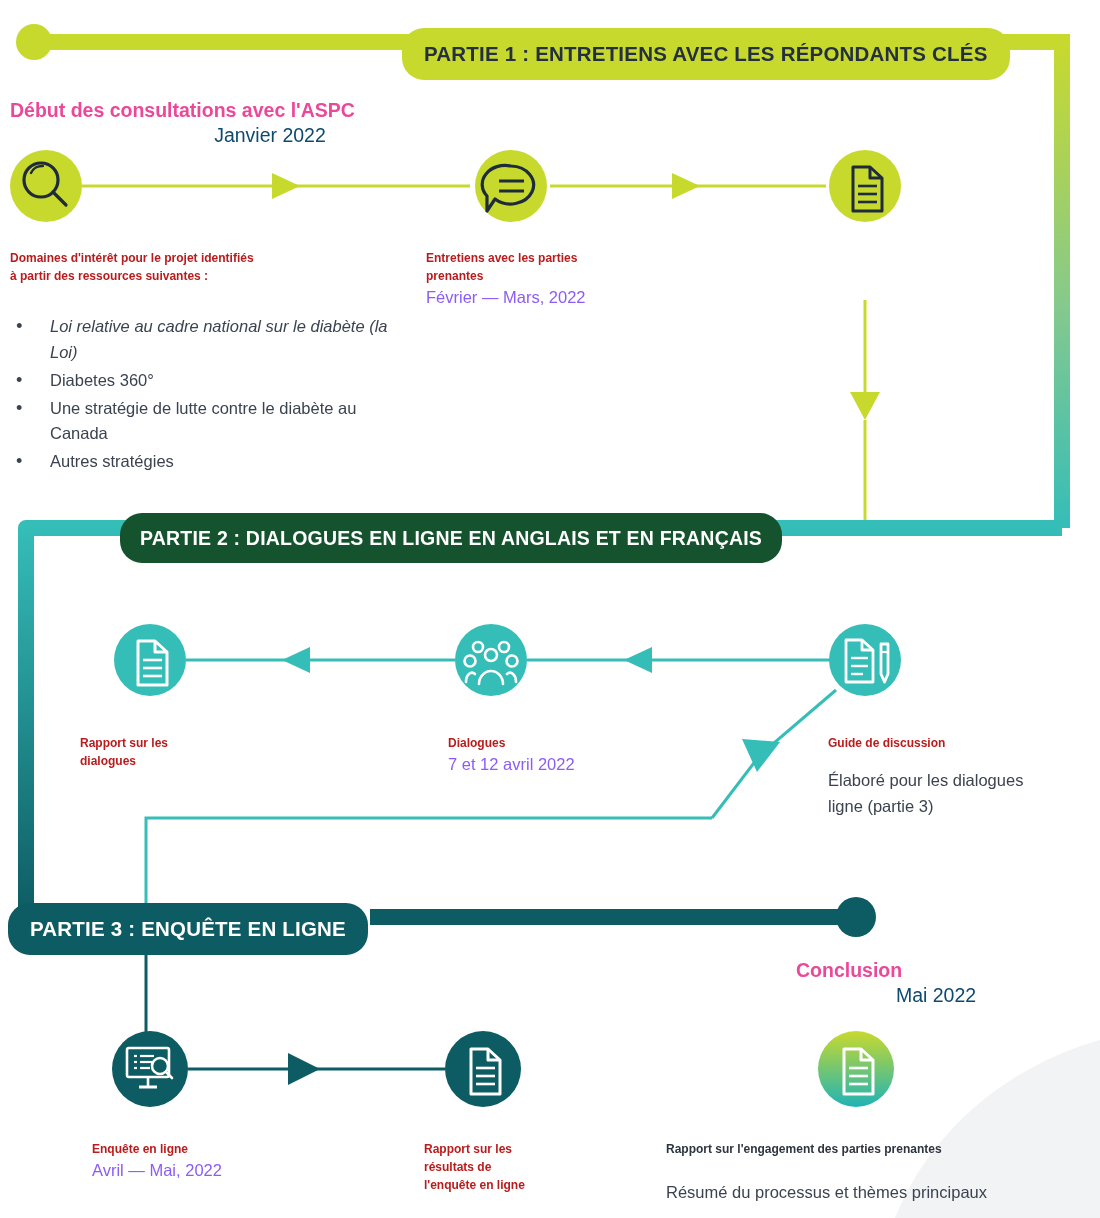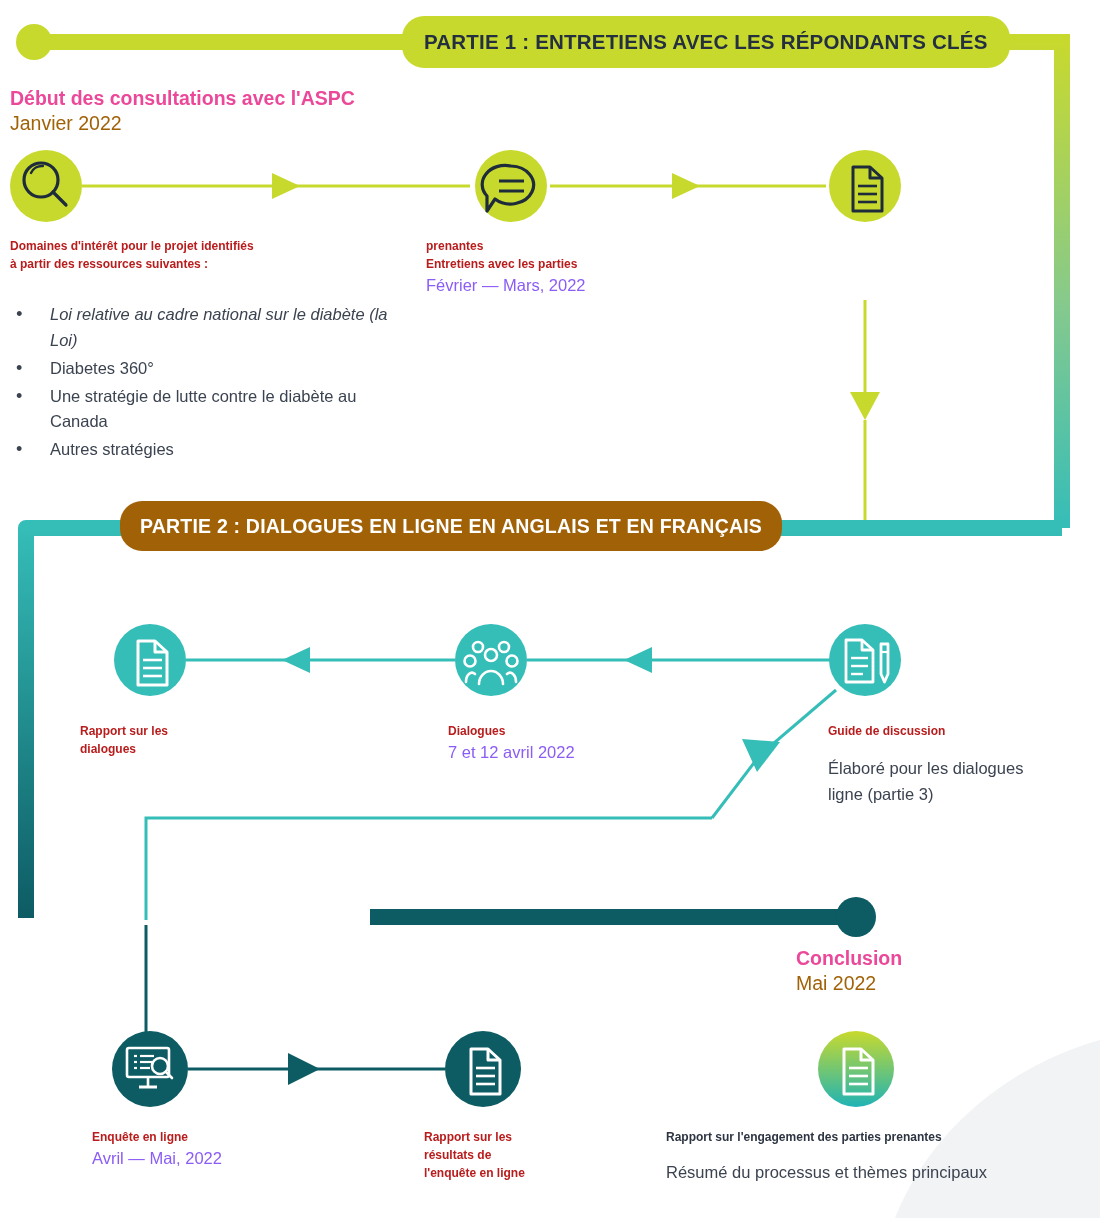--- a/index.html
+++ b/index.html
@@ -19,21 +19,21 @@
     background: #ffffff;
   }
   #flowsvg {
     position: absolute;
     left: 0; top: 0;
     width: 1100px;
     height: 1218px;
   }
   .layer-text {
     position: absolute;
-    left: 0; top: 0;
+    left: 0; top: 12px;
     width: 1100px;
     height: 992px;
   }
   .abs { position: absolute; }
 
   
   .banner {
     position: absolute;
     display: flex;
     align-items: center;
@@ -46,21 +46,21 @@
     background: #c8d92e;
     color: #24303f;
     border-radius: 22px;
     height: 52px;
     left: 402px;
     top: 16px;
     padding: 0 22px;
     font-size: 20.5px;
   }
   .banner-p2 {
-    background: #a16207;
+    background: #14532d;
     color: #ffffff;
     border-radius: 22px;
     height: 50px;
     left: 120px;
     top: 501px;
     padding: 12px 20px;
     font-size: 19.5px;
   }
   .banner-p3 {
     background: #0d5b63;
@@ -76,22 +76,23 @@
   
   .t-head {
     font-weight: bold;
     font-size: 19.5px;
     color: #ec4899;
     line-height: 1.28;
   }
   .t-sub {
     font-weight: normal;
     font-size: 19.5px;
-    color: #a16207;
+    color: #0c4a6e;
     line-height: 1.32;
+    text-align: center;
   }
   .t-label {
     font-weight: bold;
     font-size: 12px;
     color: #b91c1c;
     line-height: 1.52;
   }
   .t-date {
     font-weight: normal;
     font-size: 16.5px;
@@ -298,40 +299,43 @@
   </svg>
 
   <div class="layer-text">
 
     <div class="banner banner-p1">
       <span>PARTIE 1 : ENTRETIENS AVEC LES RÉPONDANTS CLÉS</span>
     </div>
     <div class="banner banner-p2">
       <span>PARTIE 2 : DIALOGUES EN LIGNE EN ANGLAIS ET EN FRANÇAIS</span>
     </div>
+    <div class="banner banner-p3">
+      <span>PARTIE 3 : ENQUÊTE EN LIGNE</span>
+    </div>
 
     <div class="abs" style="left:10px; top:86px; width:520px;">
       <div class="t-head">Début des consultations avec l'ASPC</div>
       <div class="t-sub">Janvier 2022</div>
     </div>
 
     <div class="abs" style="left:10px; top:237px; width:400px;">
       <div class="t-label">Domaines d'intérêt pour le projet identifiés</div>
       <div class="t-label">à partir des ressources suivantes :</div>
       <ul class="bullets" style="margin-top:16px;">
         <li class="italic">Loi relative au cadre national sur le diabète (la Loi)</li>
         <li>Diabetes 360°</li>
         <li>Une stratégie de lutte contre le diabète au Canada</li>
         <li>Autres stratégies</li>
       </ul>
     </div>
 
     <div class="abs" style="left:426px; top:237px; width:300px;">
+      <div class="t-label">Entretiens avec les parties</div>
       <div class="t-label">prenantes</div>
-      <div class="t-label">Entretiens avec les parties</div>
       <div class="t-date">Février — Mars, 2022</div>
     </div>
 
 
     <div class="abs" style="left:80px; top:722px; width:240px;">
       <div class="t-label">Rapport sur les</div>
       <div class="t-label">dialogues</div>
     </div>
 
     <div class="abs" style="left:448px; top:722px; width:260px;">
@@ -356,17 +360,17 @@
     </div>
 
     <div class="abs" style="left:424px; top:1128px; width:230px;">
       <div class="t-label">Rapport sur les</div>
       <div class="t-label">résultats de</div>
       <div class="t-label">l'enquête en ligne</div>
     </div>
 
     <div class="abs" style="left:666px; top:1128px; width:430px;">
       <div class="t-small-head">Rapport sur l'engagement des parties prenantes</div>
-      <div class="t-body" style="margin-top:14px;">Résumé du processus et thèmes principaux</div>
+      <div class="t-body" style="margin-top:22px;">Résumé du processus et thèmes principaux</div>
     </div>
 
   </div>
 </div>
 
 </body></html>

